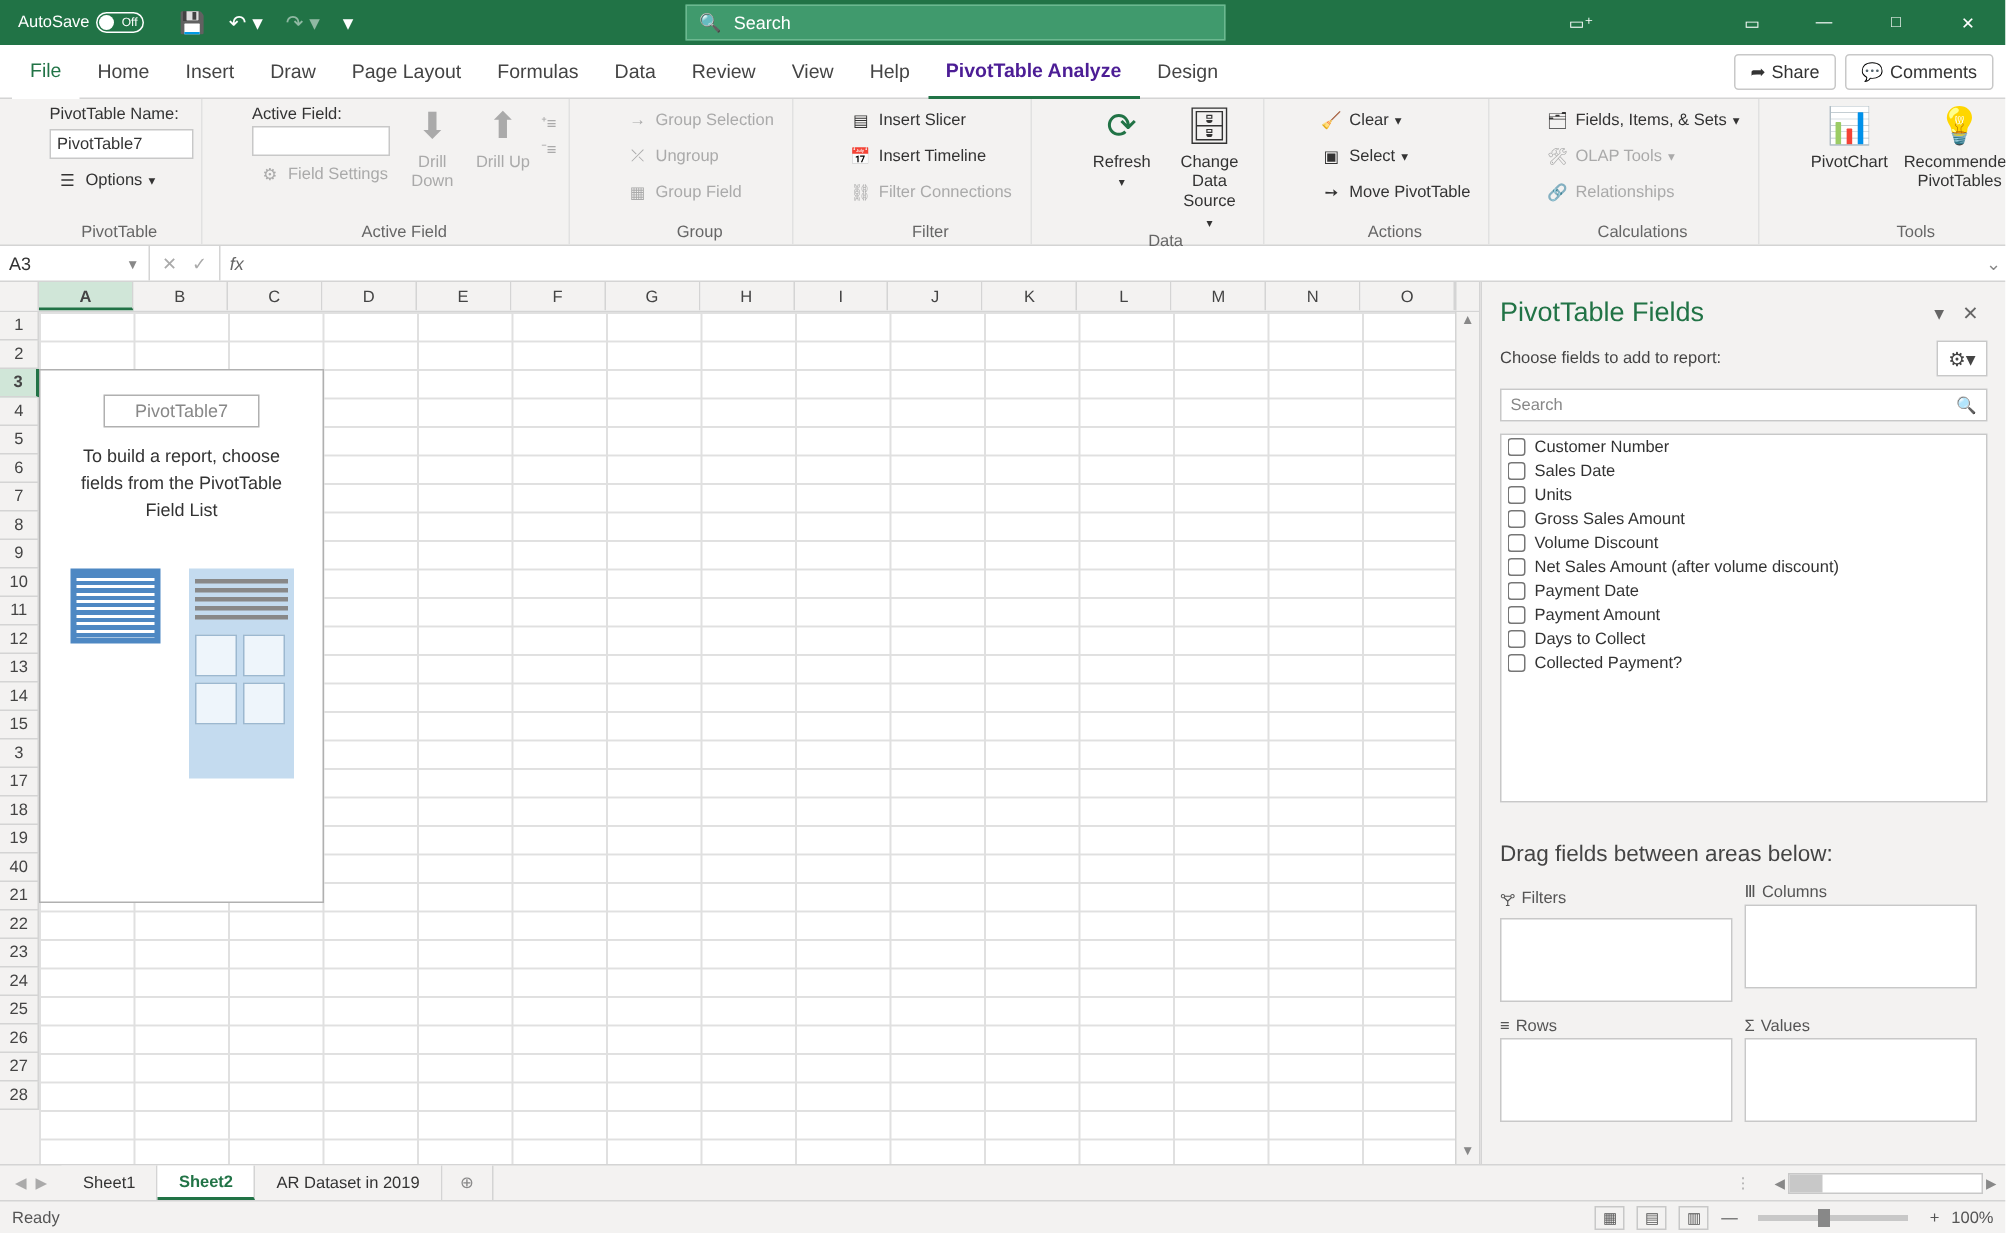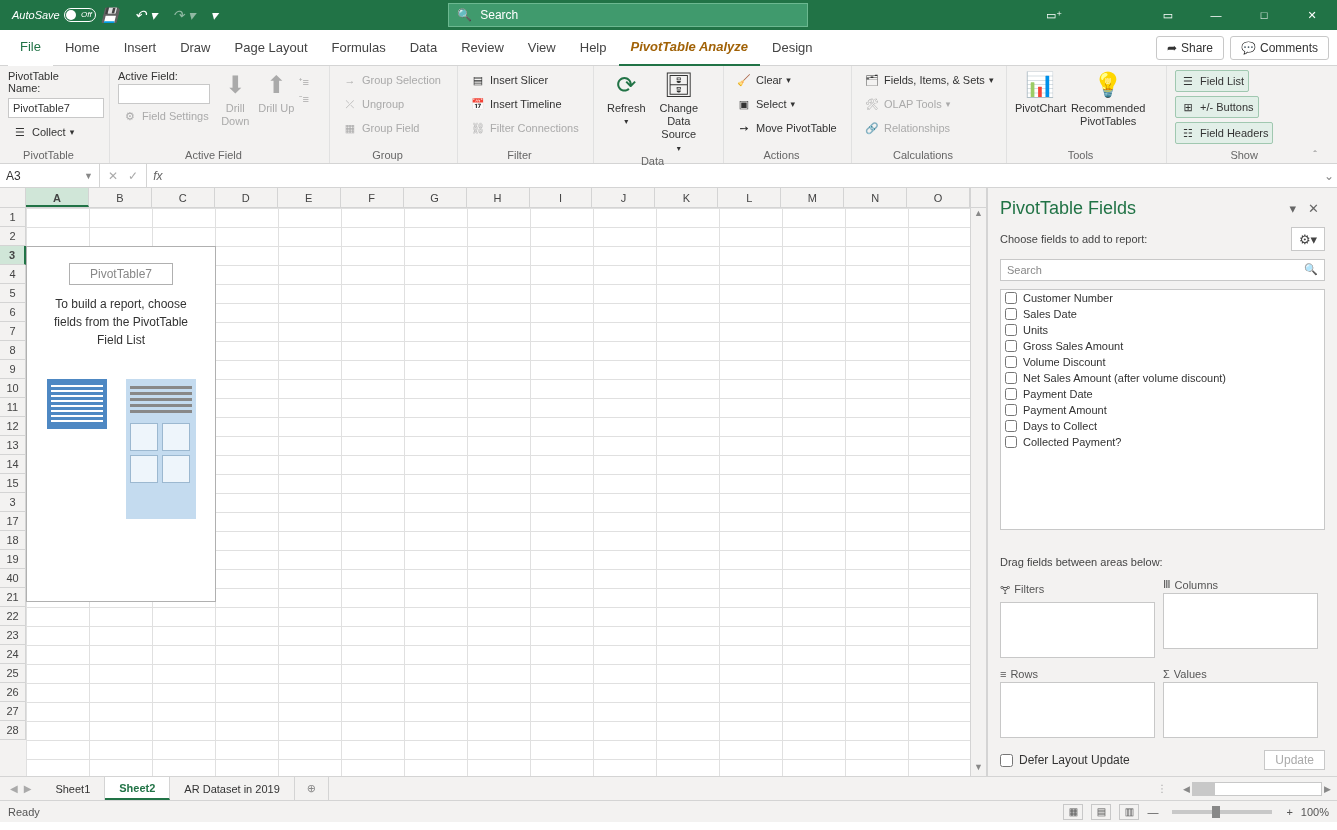--- a/index.html
+++ b/index.html
@@ -1,41 +1,41 @@
 <!DOCTYPE html>
 <html><head>
 <meta charset="utf-8">
 <style>
 * { margin: 0; padding: 0; box-sizing: border-box; font-family: "Segoe UI", Arial, sans-serif; }
 body { background: #fff; width: 1337px; height: 830px; overflow: hidden; font-size: 12px; color: #333; user-select: none; }
 
 
 .titlebar { background: #217346; height: 30px; display: flex; align-items: center; color: #fff; padding: 0 4px; }
-.titlebar .left { display: flex; align-items: center; gap: 0; font-style: italic; }
+.titlebar .left { display: flex; align-items: center; gap: 18px; }
 .autosave { display: flex; align-items: center; gap: 4px; font-size: 11px; margin-left: 8px; }
 .autosave .toggle { width: 32px; height: 14px; border: 1px solid #fff; border-radius: 8px; position: relative; }
 .autosave .toggle::after { content: ""; width: 10px; height: 10px; background: #fff; border-radius: 50%; position: absolute; left: 1px; top: 1px; }
 .autosave .offtxt { font-size: 8px; position: absolute; right: 3px; top: 1px; }
 .qat span { padding: 0 6px; font-size: 14px; cursor: pointer; }
 .titlebar .search-wrap { flex: 1; display: flex; justify-content: center; }
 .titlebar .search { width: 360px; height: 24px; background: #409A6D; border: 1px solid #6CB890; color: #fff; display: flex; align-items: center; padding: 0 8px; gap: 8px; font-size: 12px; }
 .titlebar .right { display: flex; align-items: center; gap: 6px; }
 .titlebar .winbtn { width: 42px; height: 30px; display: flex; align-items: center; justify-content: center; font-size: 11px; cursor: pointer; }
 
 
 .tabrow { height: 36px; background: #fff; border-bottom: 1px solid #d4d4d4; display: flex; align-items: center; padding: 0 8px; }
 .tabrow .tab { padding: 0 12px; height: 36px; display: flex; align-items: center; font-size: 13px; color: #444; cursor: pointer; }
 .tabrow .tab.account { color: #217346; font-weight: 500; border-bottom: 2px solid #fff; }
-.tabrow .tab.active { color: #a16207; font-weight: 600; border-bottom: 2px solid #217346; font-style: italic; }
+.tabrow .tab.active { color: #4c1d95; font-weight: 600; border-bottom: 2px solid #217346; }
 .tabrow .share { margin-left: auto; display: flex; gap: 6px; }
 .tabrow .sharebtn { border: 1px solid #c8c8c8; border-radius: 3px; padding: 4px 10px; font-size: 12px; display: flex; align-items: center; gap: 4px; cursor: pointer; }
 
 
 .ribbon { height: 98px; background: #f3f2f1; border-bottom: 1px solid #d4d4d4; display: flex; font-size: 11px; }
-.rgroup { border-right: 1px solid #e1e1e1; padding: 4px 20px 2px 8px; display: flex; flex-direction: column; }
+.rgroup { border-right: 1px solid #e1e1e1; padding: 4px 8px 2px 8px; display: flex; flex-direction: column; margin-left: 25px; }
 .rgroup .body { flex: 1; display: flex; align-items: flex-start; gap: 4px; }
 .rgroup .title { text-align: center; color: #666; font-size: 11px; padding-top: 2px; }
 .ritem { display: flex; align-items: center; gap: 4px; padding: 2px 4px; color: #333; cursor: pointer; white-space: nowrap; }
 .ritem.disabled { color: #aaa; cursor: default; }
 .ritem .ico { width: 16px; height: 16px; display: inline-flex; align-items: center; justify-content: center; }
 .vstack { display: flex; flex-direction: column; gap: 2px; }
 .bigbtn { display: flex; flex-direction: column; align-items: center; justify-content: center; width: 58px; text-align: center; cursor: pointer; color: #333; line-height: 1.2; gap: 2px; }
 .bigbtn.disabled { color: #aaa; }
 .bigbtn .bigico { font-size: 24px; height: 30px; display:flex; align-items:center; }
 .input-like { border: 1px solid #c8c8c8; background: #fff; height: 20px; padding: 0 4px; font-size: 11px; display:flex; align-items:center; }
@@ -83,21 +83,21 @@
 .pane .hdr { display:flex; align-items:center; padding:10px 12px 6px; }
 .pane .hdr .ttl { font-size:18px; color:#217346; font-weight:400; flex:1;}
 .pane .hdr .ico { color:#666; padding:0 6px; cursor:pointer; font-size:13px;}
 .pane .sub { font-size:11px; color:#444; padding:2px 12px; display:flex; align-items:center; gap:6px;}
 .pane .toolbtn { border:1px solid #c8c8c8; background:#fff; width:34px; height:24px; display:flex; align-items:center; justify-content:center; margin-left:auto; cursor:pointer; font-size:13px;}
 .pane .searchbox { margin:6px 12px; border:1px solid #c8c8c8; background:#fff; height:22px; display:flex; align-items:center; padding:0 6px; color:#888; font-size:11px;}
 .pane .searchbox span:last-child{margin-left:auto;}
 .pane .fields { margin:2px 12px 24px; background:#fff; border:1px solid #c8c8c8; height:246px; overflow-y:auto; }
 .fld { display:flex; align-items:center; gap:6px; padding:2px 4px; font-size:11px; cursor:pointer;}
 .fld input { width:12px; height:12px; }
-.pane .drag-lbl { font-size:11px; color:#444; padding:2px 12px;}
+.pane .drag-lbl { font-size:15px; color:#444; padding:2px 12px;}
 .areas { display:flex; flex-wrap:wrap; gap:8px; padding:6px 12px; }
 .area { width:155px; }
 .area .ahdr { font-size:11px; color:#555; display:flex; align-items:center; gap:4px; padding:2px 0;}
 .area .abox { height:56px; background:#fff; border:1px solid #c8c8c8; }
 .pane .ftr { display:flex; align-items:center; gap:6px; padding:6px 12px; margin-top:auto;}
 .pane .ftr .btn { border:1px solid #c8c8c8; background:#fff; padding:2px 10px; color:#aaa; margin-left:auto;}
 
 
 .tabsbar { height:24px; border-top:1px solid #d4d4d4; display:flex; align-items:stretch; background:#f3f2f1; }
 .tabsbar .nav { display:flex; align-items:center; gap:6px; padding:0 10px; color:#aaa; font-size:10px;}
@@ -177,21 +177,21 @@
 </div>
 
 <div class="ribbon">
 
   <div class="rgroup" style="width:110px">
     <div class="body vstack">
       <div>PivotTable Name:</div>
       <div class="input-like" style="width:96px">PivotTable7</div>
       <div class="ritem">
           <span class="ico">☰</span>
-          <span>Collect</span> 
+          <span>Options</span> 
           <span style="font-size:9px">▾</span>
         </div>
     </div>
     <div class="title">PivotTable</div>
   </div>
 
   <div class="rgroup" style="width:220px">
     <div class="body">
       <div class="vstack">
         <div>Active Field:</div>
@@ -524,25 +524,20 @@
         <div class="abox"></div>
       </div>
       <div class="area">
         <div class="ahdr">
             <span>Σ</span>
             <span>Values</span>
           </div>
         <div class="abox"></div>
       </div>
     </div>
-    <div class="ftr">
-      <input type="checkbox" style="">
-      <span>Defer Layout Update</span>
-      <span class="btn">Update</span>
-    </div>
   </div>
 </div>
 
 <div class="tabsbar">
   <div class="nav">
       <span>◀</span>
       <span>▶</span>
     </div>
   <div class="stab">Sheet1</div>
   <div class="stab active">Sheet2</div>

